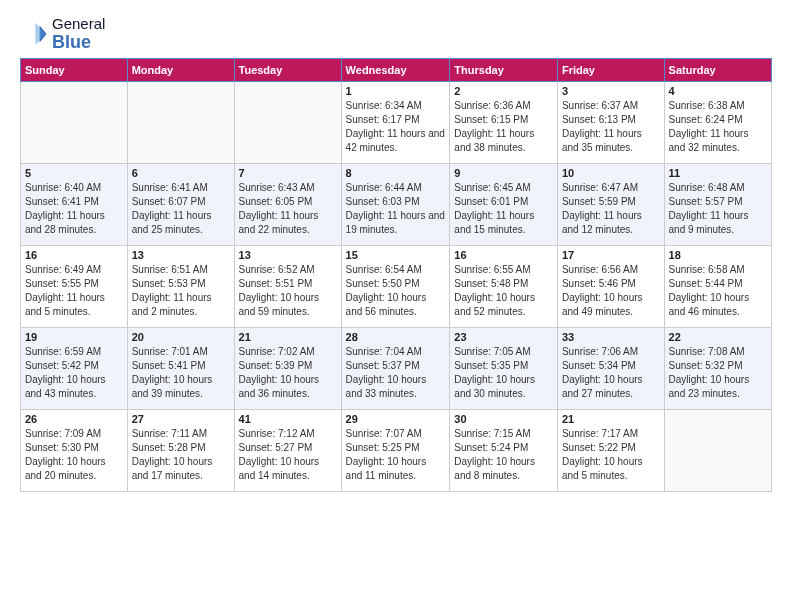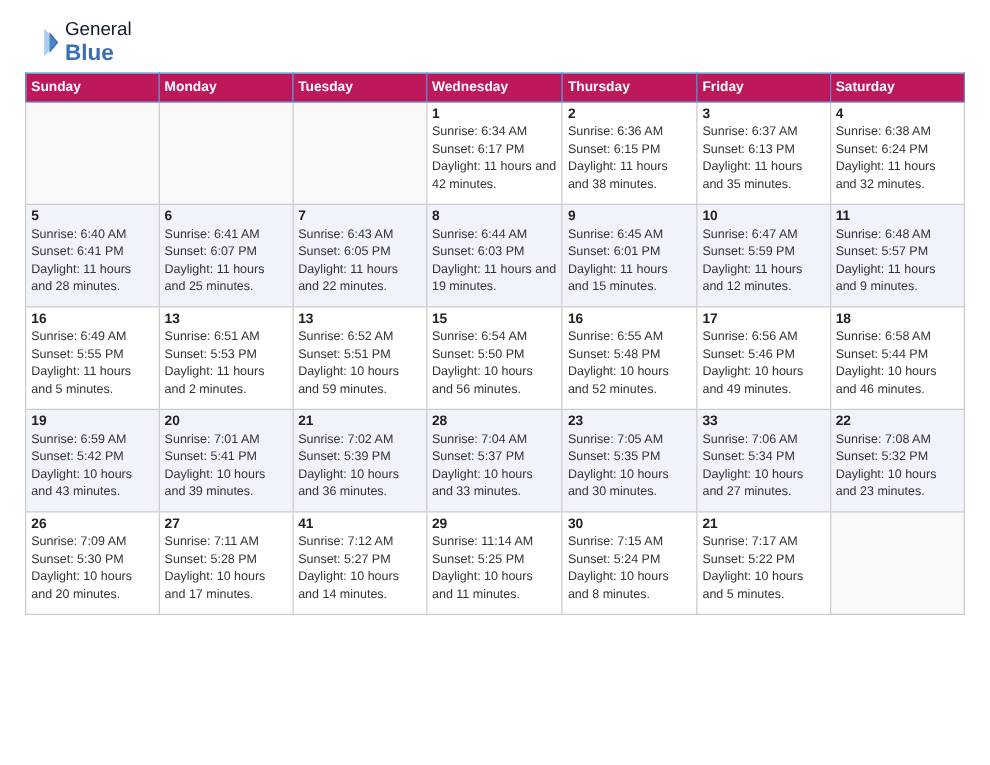--- a/index.html
+++ b/index.html
@@ -334,21 +334,21 @@
           </td>
           <td>
             <span class="day-number">41</span>
             <div class="day-info">Sunrise: 7:12 AM
 Sunset: 5:27 PM
 Daylight: 10 hours
 and 14 minutes.</div>
           </td>
           <td>
             <span class="day-number">29</span>
-            <div class="day-info">Sunrise: 11:14 AM
+            <div class="day-info">Sunrise: 7:07 AM
 Sunset: 5:25 PM
 Daylight: 10 hours
 and 11 minutes.</div>
           </td>
           <td>
             <span class="day-number">30</span>
             <div class="day-info">Sunrise: 7:15 AM
 Sunset: 5:24 PM
 Daylight: 10 hours
 and 8 minutes.</div>

